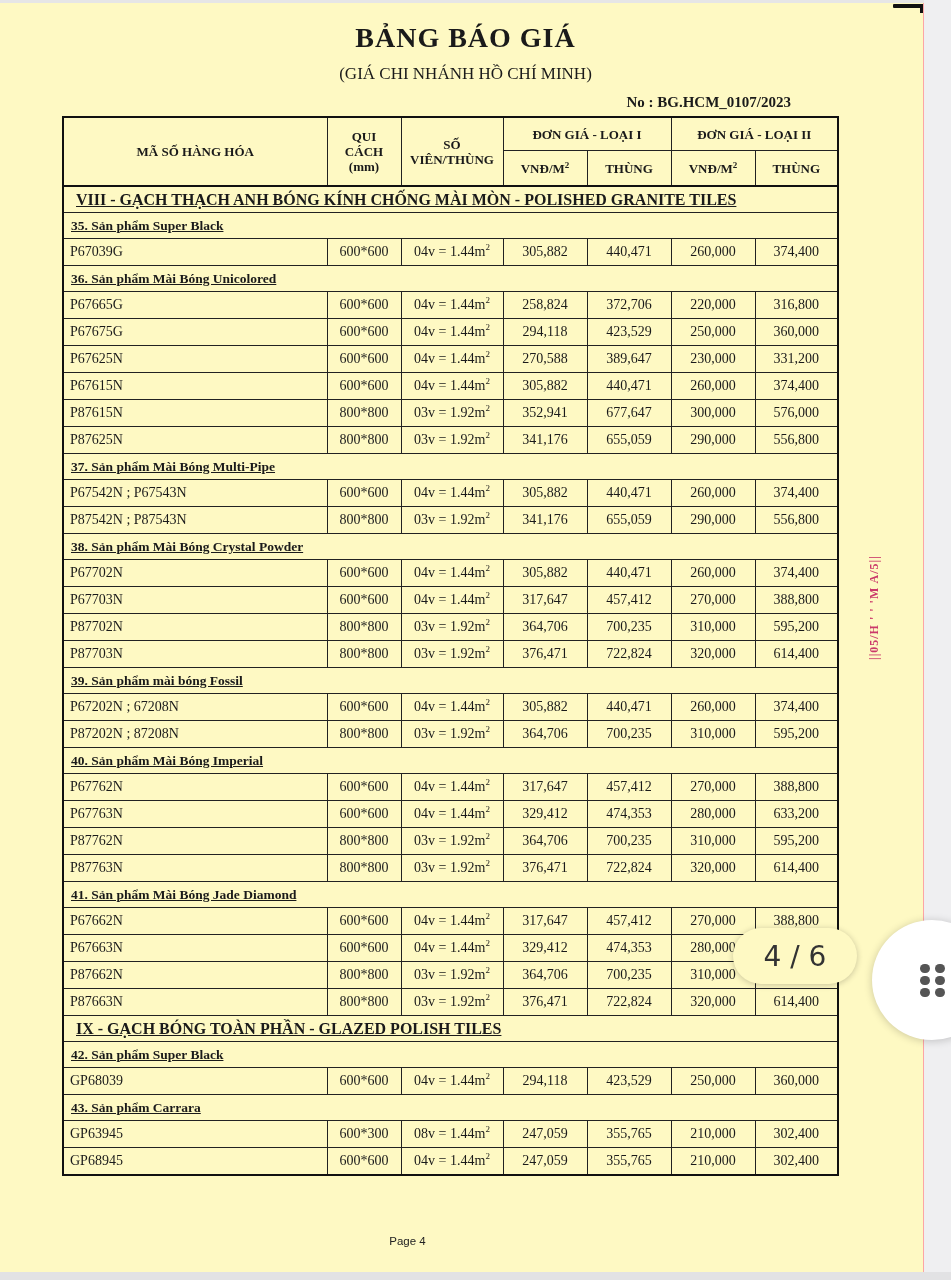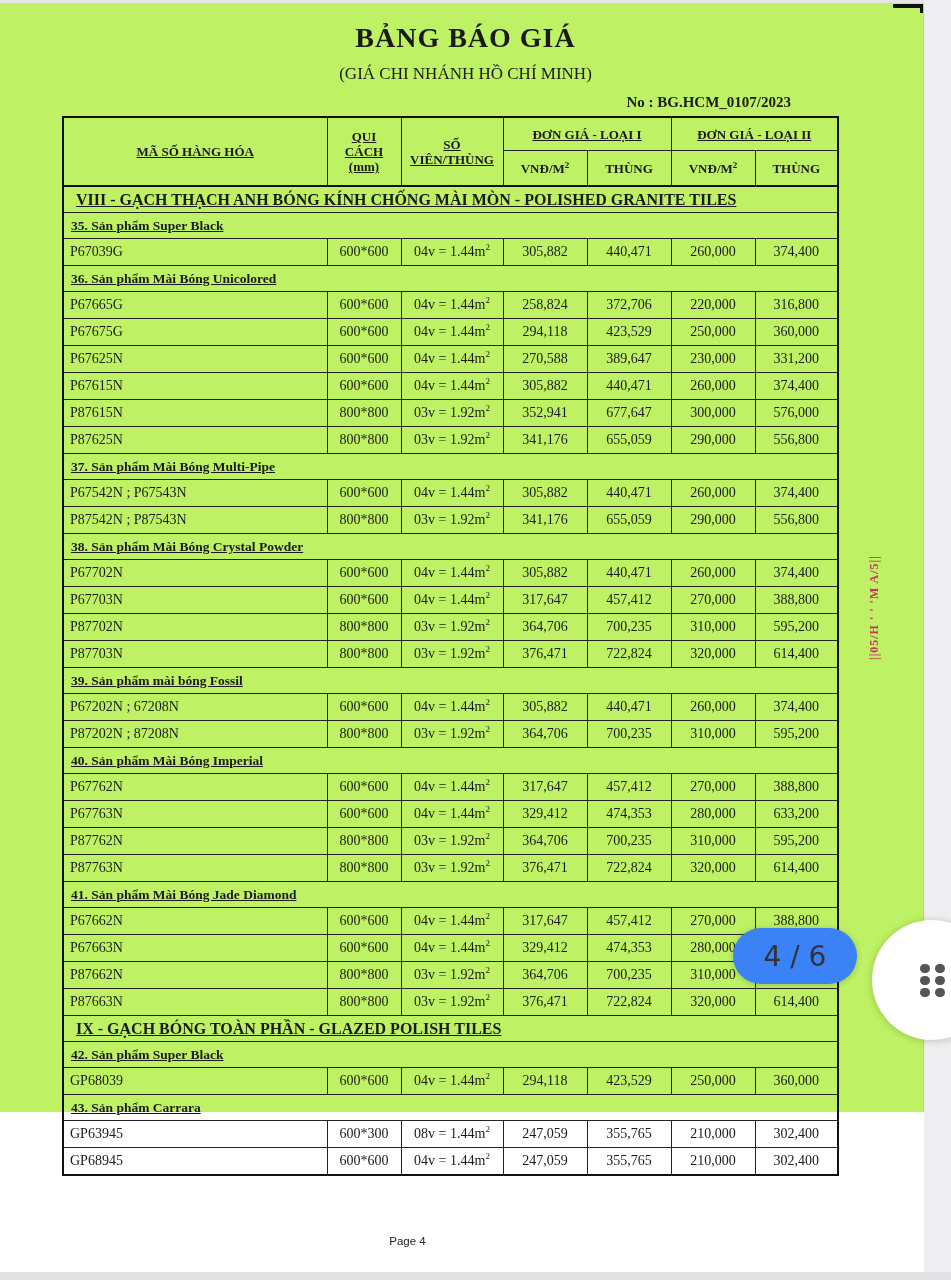--- a/index.html
+++ b/index.html
@@ -2,22 +2,22 @@
 <html><head>
 <meta charset="utf-8">
 <style>
   html, body { margin:0; padding:0; }
   body {
     width:951px; height:1280px; overflow:hidden; position:relative;
     background:#ffffff;
     font-family:"Liberation Serif", serif; color:#1a1a1a;
   }
   .page {
-    position:absolute; left:0; top:0; width:923px; height:1112px;
-    background:#bef264; border-right:1px solid #fca5a5;
+    position:absolute; left:0; top:0; width:923px; height:1272px;
+    background:#fef9c3; border-right:1px solid #fca5a5;
   }
   .top-bar { position:absolute; left:0; top:0; width:951px; height:3px; background:#e6e6e6; }
   .right-strip { position:absolute; left:924px; top:0; width:27px; height:1280px; background:#efeff1; }
   .bottom-strip { position:absolute; left:0; top:1272px; width:951px; height:8px; background:#e2e2e4; }
   .corner-mark { position:absolute; left:893px; top:4px; width:30px; height:4px; background:#111; border-radius:1px; }
   .corner-mark:after { content:""; position:absolute; right:0; top:0; width:3px; height:9px; background:#111; }
 
   .title {
     position:absolute; left:0; width:951px; top:22px; text-align:center;
     font-size:28px; font-weight:bold; letter-spacing:1px; font-family:"Liberation Serif", serif;
@@ -42,21 +42,21 @@
   table.price col.c1 { width:74px; }
   table.price col.c2 { width:102px; }
   table.price col.c3 { width:84px; }
   table.price col.c4 { width:84px; }
   table.price col.c5 { width:84px; }
   table.price col.c6 { width:83px; }
   table.price th, table.price td {
     border:1px solid #222; padding:0 6px; height:26px; overflow:hidden; white-space:nowrap;
   }
   table.price th { font-weight:bold; font-size:13px; text-align:center; line-height:15px; }
-  table.price thead tr.h1 th { height:32px;text-decoration:underline; }
+  table.price thead tr.h1 th { height:32px; }
   table.price thead tr.h2 th { height:34px; }
   table.price thead { border-bottom:2px solid #111; }
   td.code { text-align:left; padding-left:14px;margin-top:16px; }
   td.num { text-align:center; }
   td.spec { text-align:center; }
   sup { font-size:9px; line-height:0; }
   tr.section td {
     font-weight:bold; font-size:16px; text-decoration:underline; padding-left:12px; height:25px;
     border-left:1px solid #222; border-right:1px solid #222;
   }
@@ -71,21 +71,21 @@
   .page-footer span { display:inline-block; margin-left:-136px; }
 
   .stamp {
     position:absolute; left:867px; top:500px; width:22px; height:160px;
     color:#c2185b; font-family:"Liberation Serif", serif; font-weight:bold; font-size:12px;
     writing-mode:vertical-rl; transform:rotate(180deg); letter-spacing:1px; opacity:0.85;
   }
 
   .page-indicator {
     position:absolute; left:733px; top:928px; width:124px; height:56px; border-radius:30px;
-    background:#3b82f6; box-shadow:0 1px 6px rgba(0,0,0,0.22);
+    background:#fef9c3; box-shadow:0 1px 6px rgba(0,0,0,0.22);
     display:flex; align-items:center; justify-content:center;
     font-family:"DejaVu Sans", sans-serif; font-size:28px; color:#333;
   }
   .menu-fab {
     position:absolute; left:872px; top:920px; width:120px; height:120px; border-radius:60px;
     background:#ffffff; box-shadow:0 1px 8px rgba(0,0,0,0.2);
   }
   .menu-fab .dots {
     position:absolute; left:48px; top:44px; width:26px; height:34px;
     display:grid; grid-template-columns:11px 11px; grid-template-rows:10px 10px 10px; gap:2px 4px;

